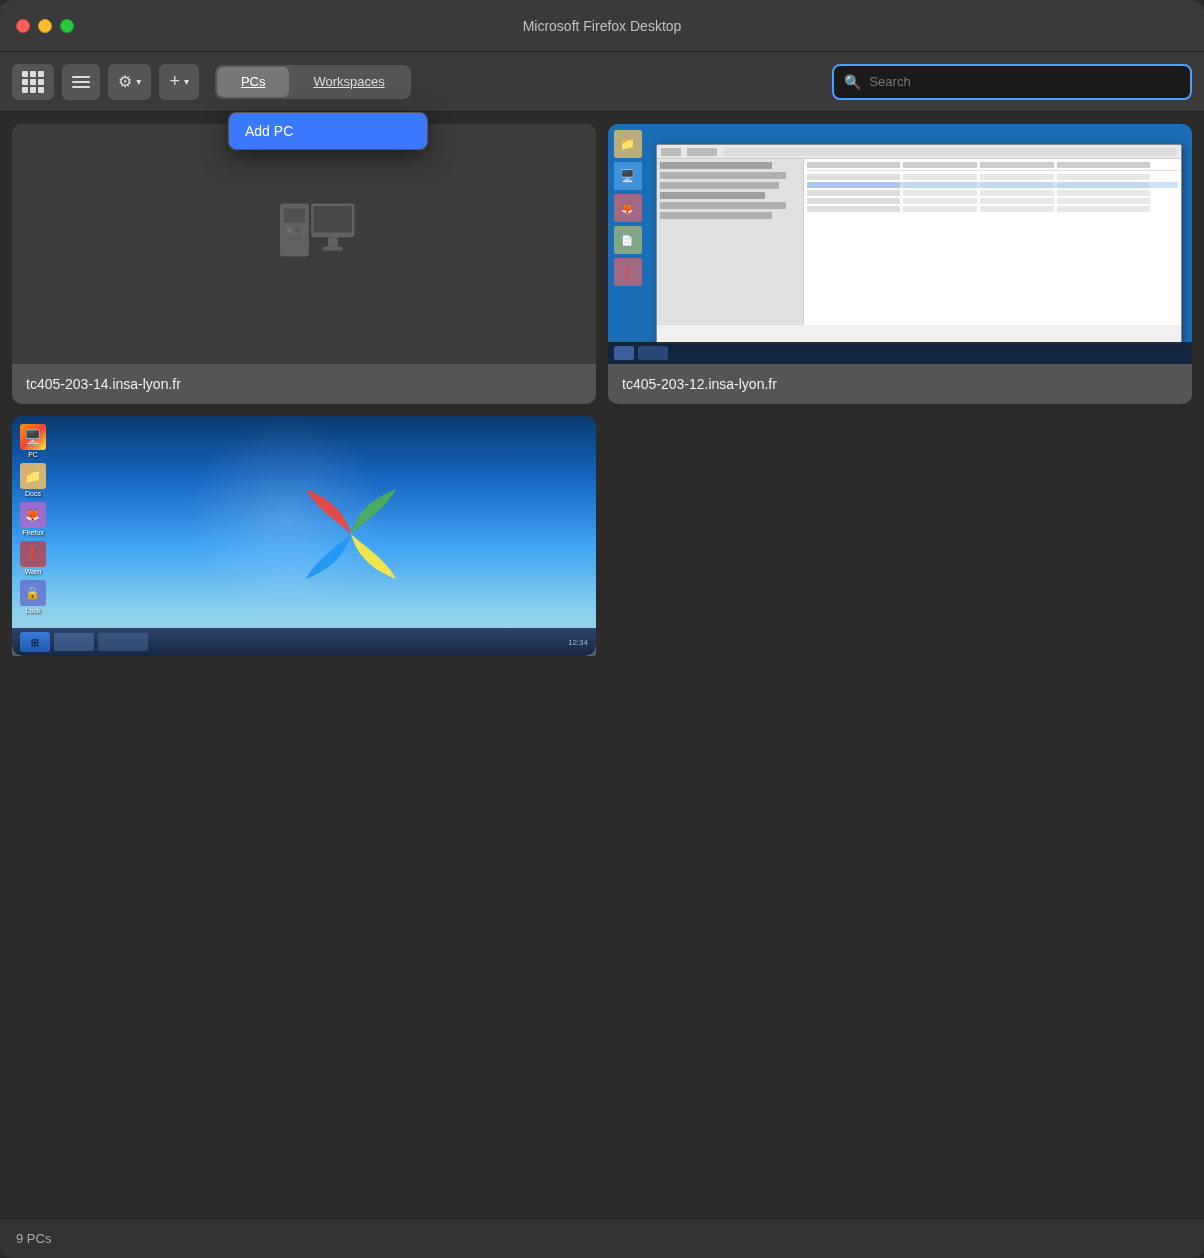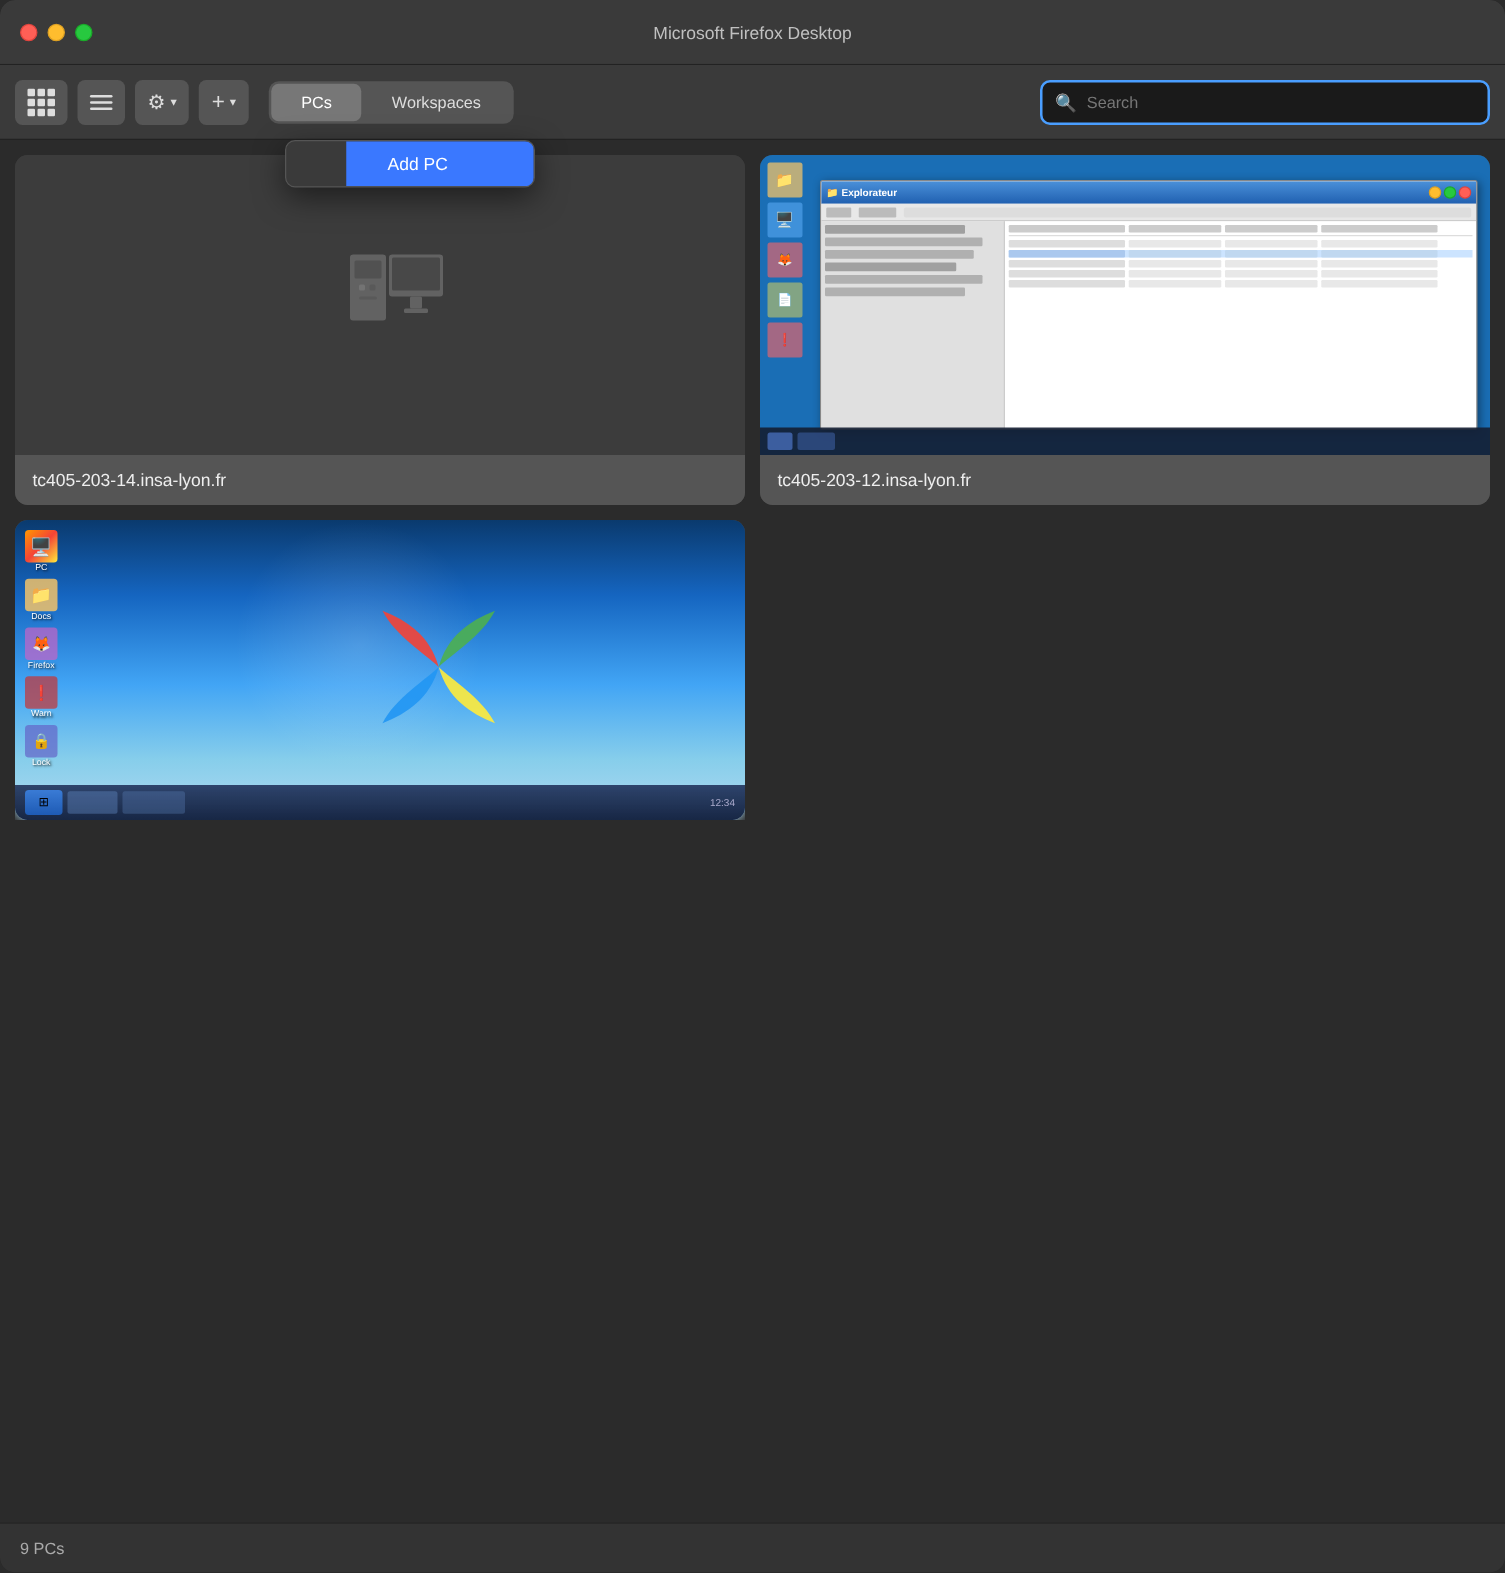--- a/index.html
+++ b/index.html
@@ -130,20 +130,21 @@
 
     .seg-btn {
       background: transparent;
       border: none;
       border-radius: 6px;
       color: #ddd;
       cursor: pointer;
       font-size: 13px;
       padding: 5px 24px;
       height: 30px;
+      text-decoration: underline;
     }
     .seg-btn.active {
       background: #777;
       color: #fff;
     }
 
     
     .search-box {
       margin-left: auto;
       display: flex;
@@ -235,25 +236,24 @@
       background: #3a3a3a;
       border-radius: 8px;
       box-shadow: 0 8px 24px rgba(0,0,0,0.5);
       z-index: 100;
       overflow: hidden;
       width: 200px;
       border: 1px solid #555;
     }
 
     .dropdown-item {
-      padding: 10px 33px;
+      padding: 10px 16px;
       font-size: 14px;
       cursor: pointer;
       color: #eee;
-      margin-left: 48px;
     }
 
     .dropdown-item:first-child {
       background: #3a78ff;
       color: white;
     }
 
     
     .status-bar {
       position: absolute;
@@ -369,28 +369,20 @@
         <div style="position:absolute;top:6px;left:6px;display:flex;flex-direction:column;gap:4px;">
           <div style="width:28px;height:28px;background:rgba(255,200,100,0.7);border-radius:2px;display:flex;align-items:center;justify-content:center;font-size:12px;">📁</div>
           <div style="width:28px;height:28px;background:rgba(100,180,255,0.5);border-radius:2px;display:flex;align-items:center;justify-content:center;font-size:12px;">🖥️</div>
           <div style="width:28px;height:28px;background:rgba(255,100,100,0.6);border-radius:2px;display:flex;align-items:center;justify-content:center;font-size:10px;">🦊</div>
           <div style="width:28px;height:28px;background:rgba(200,200,100,0.6);border-radius:2px;display:flex;align-items:center;justify-content:center;font-size:10px;">📄</div>
           <div style="width:28px;height:28px;background:rgba(255,100,100,0.6);border-radius:2px;display:flex;align-items:center;justify-content:center;font-size:10px;">❗</div>
         </div>
 
         <div style="position:absolute;top:20px;left:48px;right:10px;bottom:20px;background:#f0f0f0;border:1px solid #888;border-radius:2px;overflow:hidden;box-shadow:2px 2px 8px rgba(0,0,0,0.4);">
 
-          <div style="background:linear-gradient(to bottom,#4a90d9,#2060b0);height:18px;display:flex;align-items:center;justify-content:space-between;padding:0 4px;">
-            <span style="color:white;font-size:8px;font-weight:bold;">📁 Explorateur</span>
-            <div style="display:flex;gap:2px;">
-              <div style="width:10px;height:10px;background:#ffbd2e;border-radius:50%;border:1px solid #dea123;"></div>
-              <div style="width:10px;height:10px;background:#27c93f;border-radius:50%;border:1px solid #1aab29;"></div>
-              <div style="width:10px;height:10px;background:#ff5f56;border-radius:50%;border:1px solid #e0443e;"></div>
-            </div>
-          </div>
 
           <div style="background:#e8e8e8;height:14px;border-bottom:1px solid #ccc;padding:2px 4px;display:flex;gap:6px;align-items:center;">
             <div style="width:20px;height:8px;background:#bbb;border-radius:1px;"></div>
             <div style="width:30px;height:8px;background:#bbb;border-radius:1px;"></div>
             <div style="flex:1;height:8px;background:#ddd;border-radius:2px;"></div>
           </div>
 
           <div style="display:flex;height:calc(100% - 32px);">
 
             <div style="width:28%;background:#e0e0e0;border-right:1px solid #ccc;padding:3px;">

